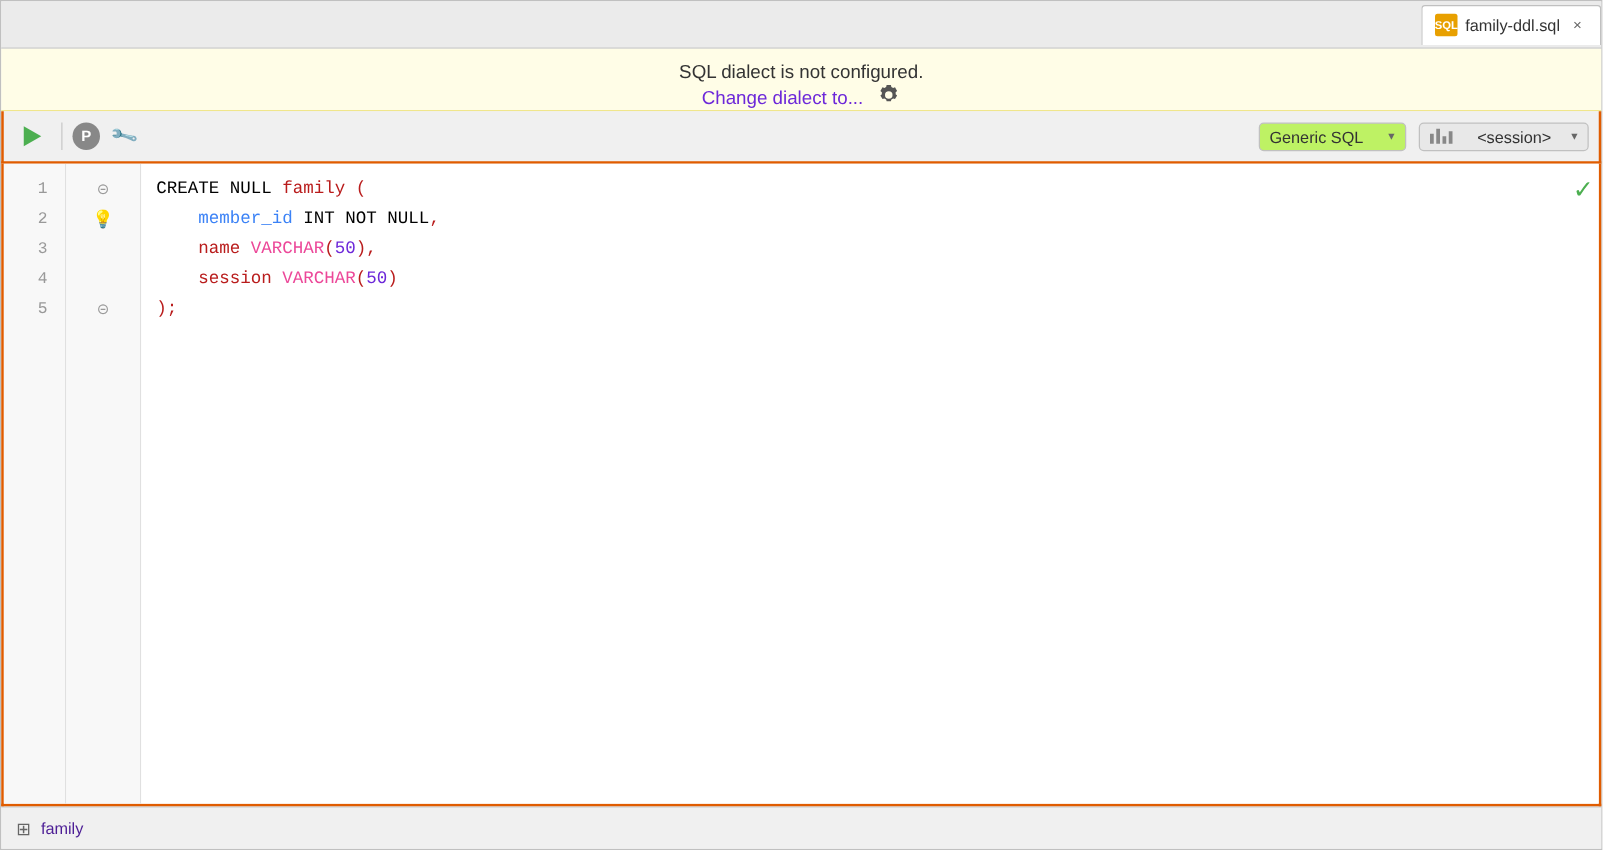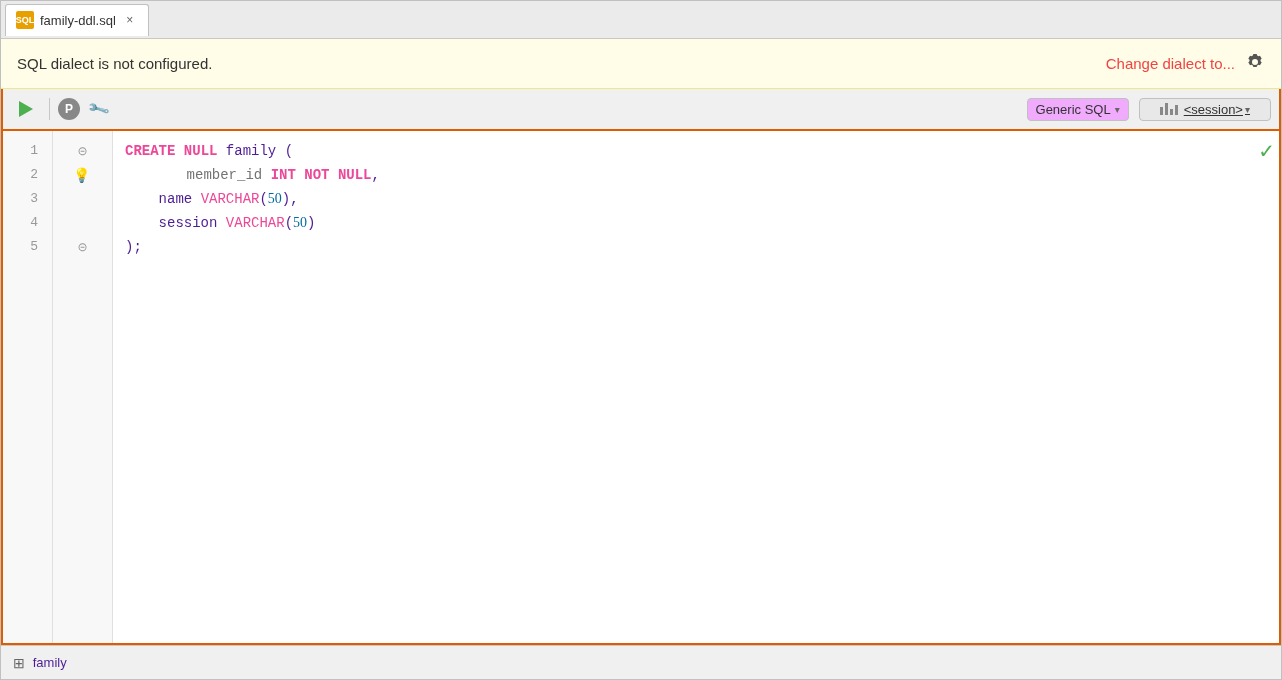--- a/index.html
+++ b/index.html
@@ -21,20 +21,21 @@
     }
 
     
     .tab-bar {
       display: flex;
       align-items: center;
       background: #ebebeb;
       height: 38px;
       border-bottom: 1px solid #c8c8c8;
       padding-left: 4px;
+      justify-content: flex-end;
     }
 
     .tab {
       display: flex;
       align-items: center;
       gap: 6px;
       background: #ffffff;
       border: 1px solid #c0c0c0;
       border-bottom: none;
       padding: 4px 10px;
@@ -73,32 +74,33 @@
 
     
     .warning-banner {
       display: flex;
       align-items: center;
       justify-content: space-between;
       background: #fffde7;
       border-bottom: 1px solid #f0e68c;
       padding: 10px 16px;
       height: 50px;
+      flex-direction: column;
     }
 
     .warning-text {
       font-size: 15px;
       color: #333;
     }
 
     .change-dialect-link {
       display: flex;
       align-items: center;
       gap: 8px;
-      color: #ef4444;
+      color: #6d28d9;
       font-size: 15px;
       cursor: pointer;
       text-decoration: none;
       justify-content: flex-end;
     }
 
     
     .toolbar {
       display: flex;
       align-items: center;
@@ -132,43 +134,42 @@
       height: 22px;
       background: #c8c8c8;
       margin: 0 4px;
     }
 
     .toolbar-spacer { flex: 1; }
 
     .dialect-selector {
       display: flex;
       align-items: center;
-      gap: 4px;
-      background: #f0abfc;
+      gap: 20px;
+      background: #bef264;
       border: 1px solid #c0c0c0;
       border-radius: 4px;
       padding: 3px 8px;
       cursor: pointer;
       font-size: 13px;
       color: #333;
     }
 
     .session-selector {
       display: flex;
       align-items: center;
-      gap: 2px;
+      gap: 16px;
       background: #e8e8e8;
       border: 1px solid #c0c0c0;
       border-radius: 4px;
-      padding: 3px 20px;
+      padding: 3px 8px;
       cursor: pointer;
       font-size: 13px;
       color: #333;
       margin-left: 6px;
-      text-decoration: underline;
     }
 
     
     .editor-area {
       display: flex;
       flex: 1;
       background: #ffffff;
       border: 2px solid #e05c00;
       border-top: none;
       overflow: hidden;
@@ -232,25 +233,25 @@
     }
 
     .code-line {
       height: 24px;
       display: flex;
       align-items: center;
       white-space: pre;
     }
 
     
-    .kw { color: #ec4899; font-weight: bold; } 
+    .kw { color: #000000; font-weight: normal; } 
     .fn { color: #ec4899; } 
-    .id { color: #737373; margin-left: 28px; } 
-    .num { color: #0369a1; font-family: Liberation Serif, serif; } 
-    .plain { color: #4c1d95; }
+    .id { color: #3b82f6; } 
+    .num { color: #6d28d9; } 
+    .plain { color: #b91c1c; }
 
     .check-mark {
       position: absolute;
       right: 4px;
       top: 8px;
       color: #4caf50;
       font-size: 20px;
     }
 
     

